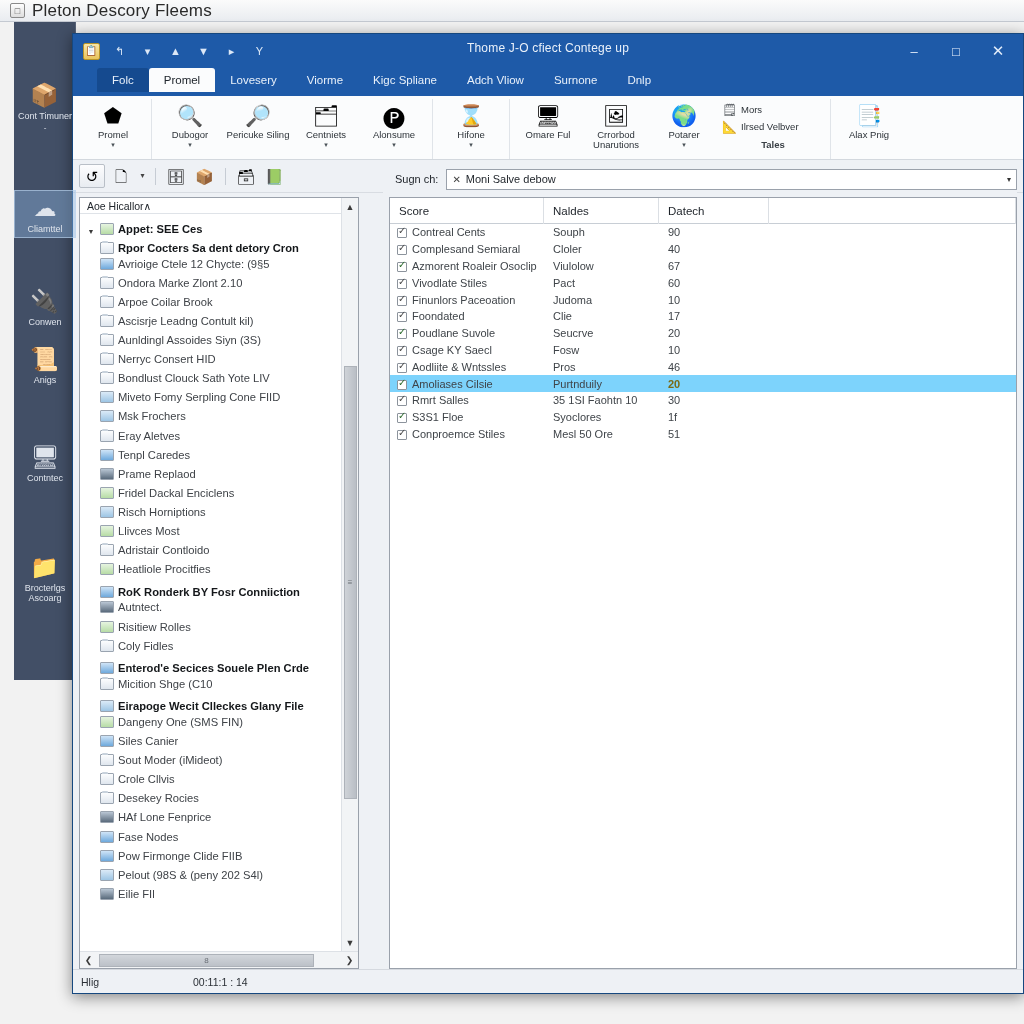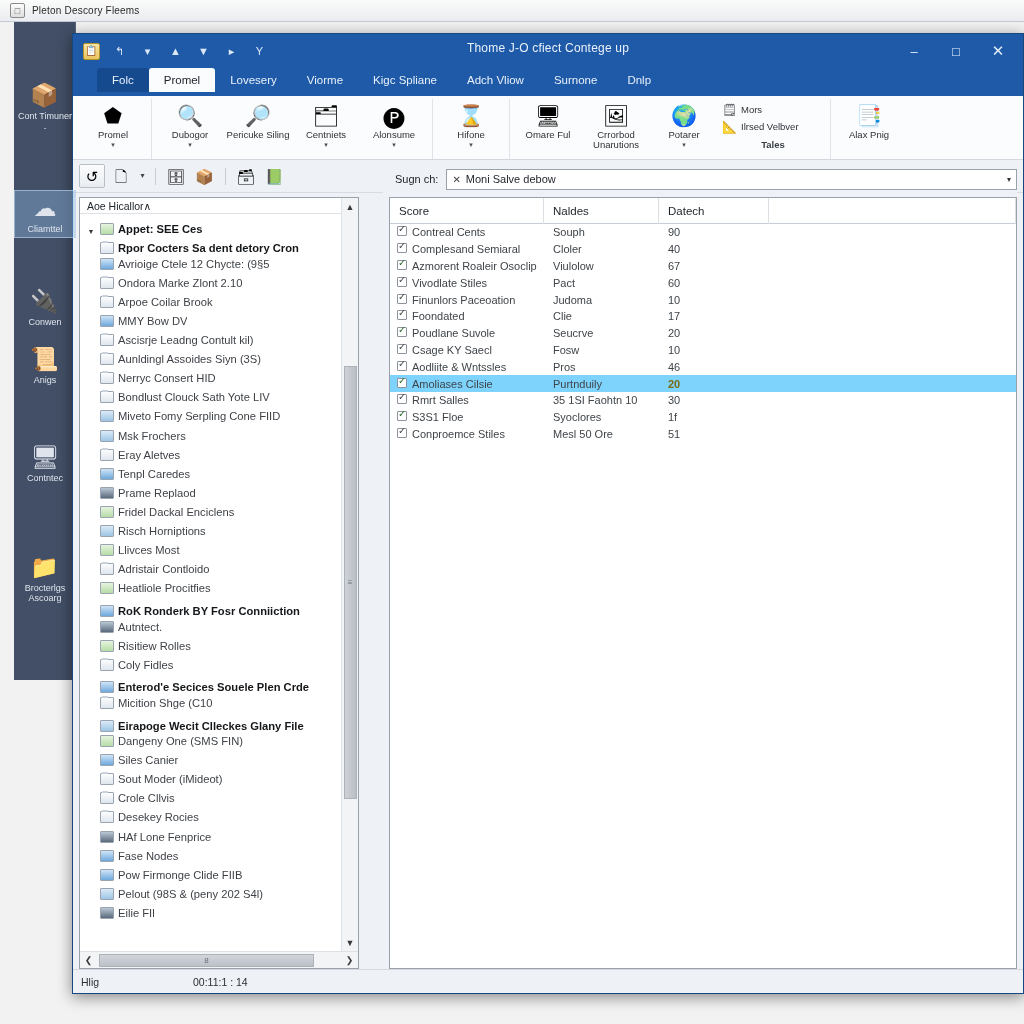--- a/index.html
+++ b/index.html
@@ -31,21 +31,21 @@
     padding-left: 10px;
   }
   #taskbar .tb-ico {
     width: 15px; height: 15px;
     border: 1px solid #8a8a8a; border-radius: 2px;
     background: linear-gradient(#fefefe, #dedede);
     display: flex; align-items: center; justify-content: center;
     font-size: 9px; color: #555;
   }
   #taskbar .tb-title {
-    font-size: 10px; color: #2a2a2a; letter-spacing: .2px;
+    font-size: 17px; color: #2a2a2a; letter-spacing: .2px;
   }
 
   
   .dicon {
     position: absolute; left: 0; width: 62px;
     display: flex; flex-direction: column; align-items: center;
     gap: 2px; color: #dfe4ec; font-size: 9px; text-align: center;
     line-height: 1.15; padding: 3px 1px;
   }
   .dicon .glyph {
@@ -263,21 +263,21 @@
   }
   .c1 { width: 154px; }
   .c2 { width: 115px; }
   .c3 { width: 110px; }
   .c4 { flex: 1; }
   .trow {
     height: 16.8px; display: flex; align-items: center; font-size: 11px; color: #3f4449;
   }
   .trow.sel { background: #7dd3fc; }
   .trow .cell { padding-left: 9px; white-space: nowrap; overflow: hidden; }
-  .trow .cell.c1 { display: flex; align-items: flex-start; gap: 5px; padding-left: 7px; }
+  .trow .cell.c1 { display: flex; align-items: flex-end; gap: 5px; padding-left: 7px; }
   .cb {
     width: 10px; height: 10px; border: 1px solid #8c939c; background: #fff;
     flex: 0 0 auto; position: relative; border-radius: 1px;
   }
   .cb::after {
     content: "✓"; position: absolute; left: 0px; top: -3px;
     font-size: 10px; color: #2d6b2d; line-height: 1;
   }
   .cb.dark::after { color: #4a4a4a; }
   .trow.sel .cell.c3 { color: #7a6a14; font-weight: bold; }
@@ -462,25 +462,20 @@
               <span class="tico tab"></span>
               <span class="tlabel">Ondora Marke Zlont 2.10</span>
             </div>
             <div class="tnode">
               <span class="tw"></span>
               <span class="tico tab"></span>
               <span class="tlabel">Arpoe Coilar Brook</span>
             </div>
             <div class="tnode">
               <span class="tw"></span>
-              <span class="tico blue"></span>
-              <span class="tlabel">MMY Bow DV</span>
-            </div>
-            <div class="tnode">
-              <span class="tw"></span>
               <span class="tico tab"></span>
               <span class="tlabel">Ascisrje Leadng Contult kil)</span>
             </div>
             <div class="tnode">
               <span class="tw"></span>
               <span class="tico tab"></span>
               <span class="tlabel">Aunldingl Assoides Siyn (3S)</span>
             </div>
             <div class="tnode">
               <span class="tw"></span>

